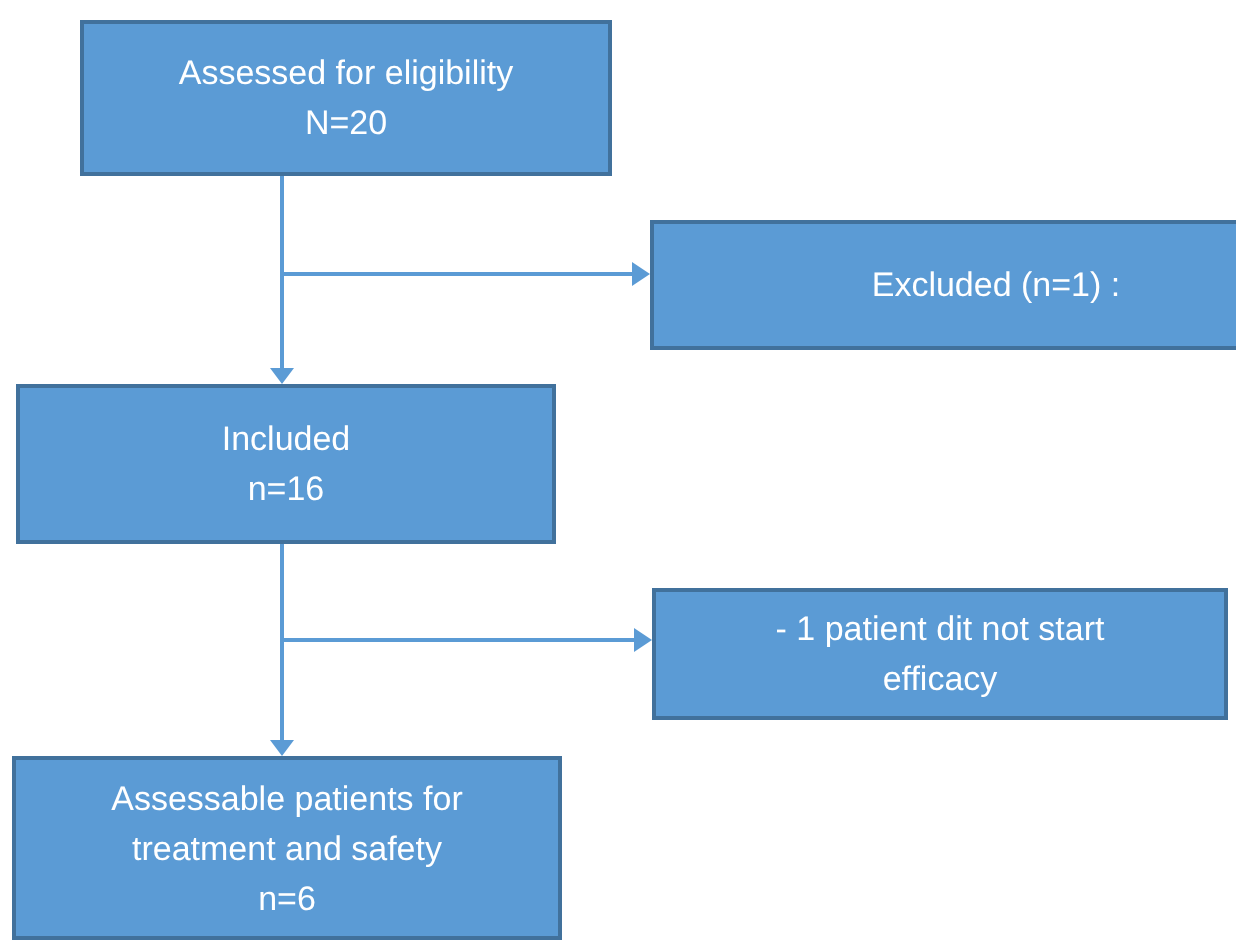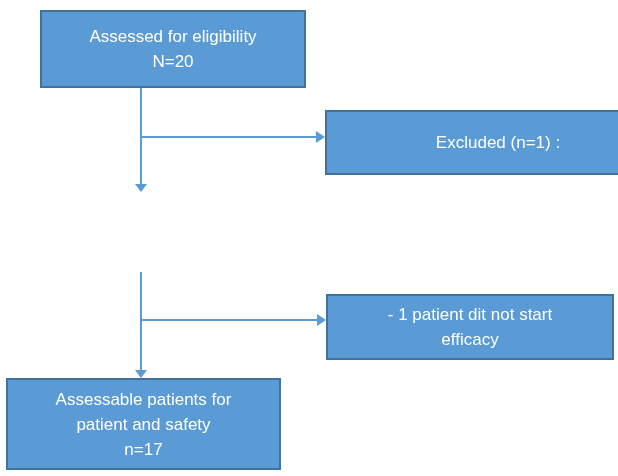--- a/index.html
+++ b/index.html
@@ -81,30 +81,34 @@
 
   <div class="connector-line" id="v-line-1"></div>
   <div class="arrowhead down" id="arrow-down-1"></div>
   <div class="connector-line" id="h-line-1"></div>
   <div class="arrowhead right" id="arrow-right-1"></div>
 
   <div class="flow-box" id="box-excluded">
     <span class="line">Excluded (n=1) :</span>
   </div>
 
+  <div class="flow-box" id="box-included">
+    <span class="line">Included</span>
+    <span class="line">n=16</span>
+  </div>
 
   <div class="connector-line" id="v-line-2"></div>
   <div class="arrowhead down" id="arrow-down-2"></div>
   <div class="connector-line" id="h-line-2"></div>
   <div class="arrowhead right" id="arrow-right-2"></div>
 
   <div class="flow-box" id="box-notstarted">
     <span class="line">- 1 patient dit not start</span>
     <span class="line">efficacy</span>
   </div>
 
   <div class="flow-box" id="box-assessable">
     <span class="line">Assessable patients for</span>
-    <span class="line">patient and safety</span>
-    <span class="line">n=17</span>
+    <span class="line">treatment and safety</span>
+    <span class="line">n=6</span>
   </div>
 
 </div>
 
 </body></html>

